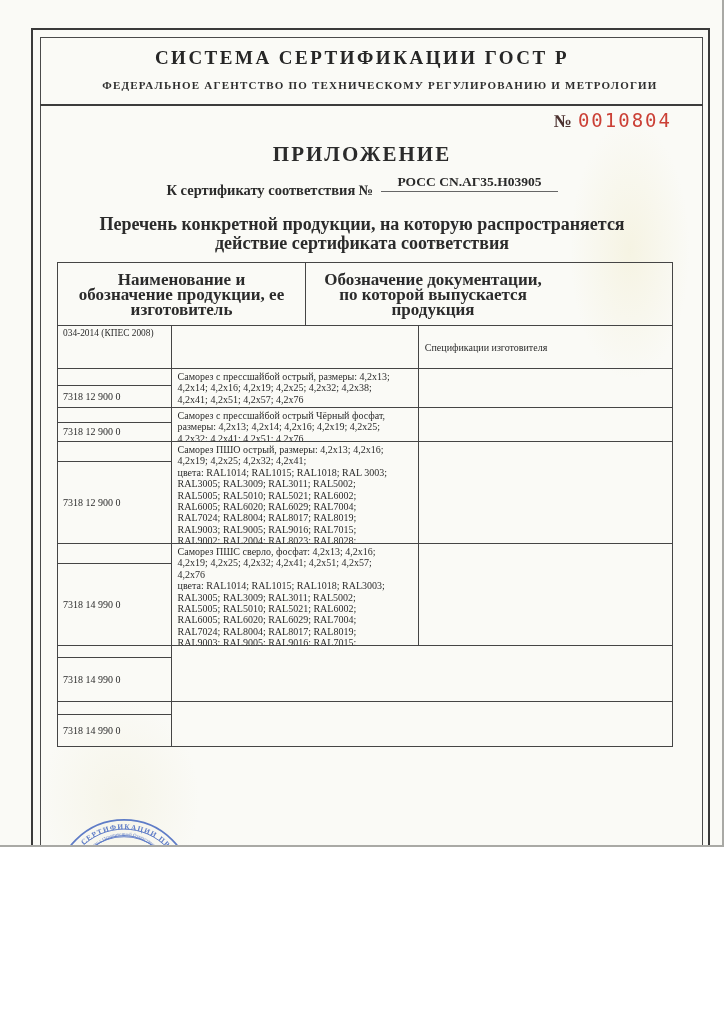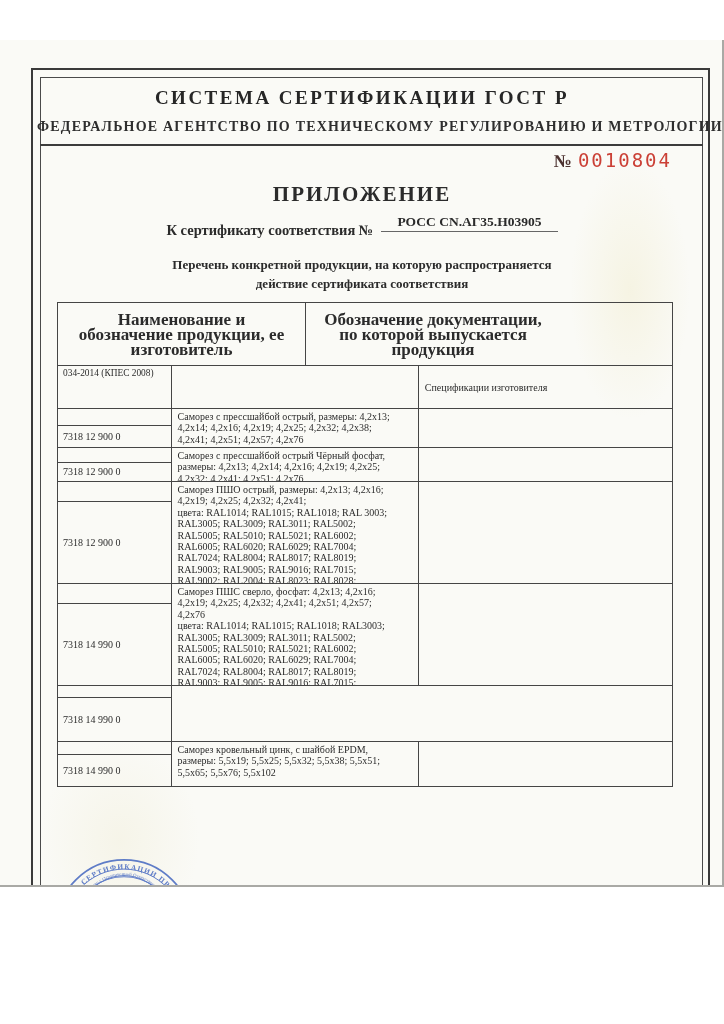--- a/index.html
+++ b/index.html
@@ -6,48 +6,48 @@
     --ink:#2b2b2b;
     --red:#cb4036;
     --stamp-blue:#5272c4;
     --sig-blue:#3a55b2;
     --border:#454545;
     --paper:#fafaf6;
   }
   *{margin:0;padding:0;box-sizing:border-box;}
   html,body{width:724px;height:1024px;}
   body{font-family:"Liberation Serif",serif;color:var(--ink);background:#fff;}
-  .page{position:absolute;left:0;top:0;width:724px;height:847px;background:var(--paper);overflow:hidden;margin-top:40px;}
+  .page{position:absolute;left:0;top:0;width:724px;height:847px;background:var(--paper);overflow:hidden;}
   
   .page .smudge{position:absolute;border-radius:50%;pointer-events:none;}
   .sm1{left:570px;top:120px;width:120px;height:260px;background:radial-gradient(closest-side,rgba(226,214,140,.18),transparent);}
   .sm2{left:40px;top:700px;width:160px;height:200px;background:radial-gradient(closest-side,rgba(220,210,150,.14),transparent);}
   .edge-r{position:absolute;right:0;top:0;width:2px;height:100%;background:#a9a9a5;}
   .edge-b{position:absolute;left:0;bottom:0;width:100%;height:2px;background:#a9a9a5;}
 
   .frame-outer{position:absolute;left:31px;top:28px;width:679px;height:983px;border:2.5px solid #3a3a3a;}
   .frame-inner{position:absolute;left:40px;top:37px;width:663px;height:965px;border:1px solid #4a4a4a;}
 
   .sys-title{position:absolute;top:47px;left:0;width:724px;text-align:center;
     font-size:19px;font-weight:bold;letter-spacing:2.5px;color:#262626;}
   .agency{position:absolute;top:79px;left:0;width:724px;text-align:center;
-    font-size:14px;font-weight:bold;letter-spacing:1.2px;color:#2e2e2e;padding-left:36px;}
+    font-size:11px;font-weight:bold;letter-spacing:1.2px;color:#2e2e2e;padding-left:36px;}
   .hrule{position:absolute;top:104px;left:40px;width:663px;height:2px;background:#3c3c3c;}
 
   .blank-no{position:absolute;top:109px;right:52px;white-space:nowrap;}
   .no-sign{font-size:18px;font-weight:bold;color:#4c3230;margin-right:6px;}
   .no-digits{font-family:"DejaVu Sans Mono",monospace;font-size:19px;letter-spacing:2px;color:var(--red);}
 
   .doc-title{position:absolute;top:142px;left:0;width:724px;text-align:center;
     font-size:21px;font-weight:bold;letter-spacing:2px;}
   .certline{position:absolute;top:181px;left:0;width:724px;display:flex;justify-content:center;align-items:flex-end;font-size:14.5px;font-weight:bold;}
   .certno{display:inline-block;border-bottom:1px solid #666;transform:translateY(-7px);
     padding:0 16px 1px 16px;margin-left:8px;font-size:13.5px;}
   .subtitle{position:absolute;top:215px;left:0;width:724px;text-align:center;
-    font-size:13px;font-weight:bold;line-height:19px;}
+    font-size:18px;font-weight:bold;line-height:19px;}
 
   
   .cert-table{position:absolute;left:57px;top:262px;width:616px;border:1.2px solid var(--border);background:transparent;}
   .trow{display:flex;border-bottom:1px solid var(--border);}
   .trow:last-child{border-bottom:none;}
   .c{overflow:hidden;}
   .c1{width:114px;border-right:1px solid var(--border);display:flex;flex-direction:column;}
   .c2{width:248px;border-right:1px solid var(--border);padding:2px 20px 0 6px;font-size:10px;line-height:11.4px;}
   .c3{width:254px;padding:0 0 0 6px;font-size:10px;display:flex;align-items:center;}
   .c1t{border-bottom:1px solid var(--border);padding:2px 0 0 5px;font-size:10px;line-height:11.5px;display:flex;flex-direction:column;justify-content:center;}
@@ -181,23 +181,20 @@
           <div class="c1b">7318 14 990 0</div>
         </div>
       <div class="c c3"></div>
     </div>
 
     <div class="trow h44 f30">
       <div class="c c1">
           <div class="c1t"></div>
           <div class="c1b">7318 14 990 0</div>
         </div>
-      <div class="c c2">
-          <div>Саморез кровельный цинк, с шайбой EPDM, размеры: 5,5х19; 5,5х25; 5,5х32; 5,5х38; 5,5х51; 5,5х65; 5,5х76; 5,5х102</div>
-        </div>
       <div class="c c3"></div>
     </div>
   </div>
 
   <svg class="stamp" viewBox="0 0 150 150">
     <g fill="none" stroke="#5272c4">
       <circle cx="75" cy="75" r="69" stroke-width="1.8"></circle>
       <circle cx="75" cy="75" r="52" stroke-width="1.1"></circle>
       <circle cx="75" cy="75" r="33" stroke-width="1.1"></circle>
       <path id="arcOuter" d="M15.2,80.2 A60,60 0 1 1 134.8,80.2"></path>

